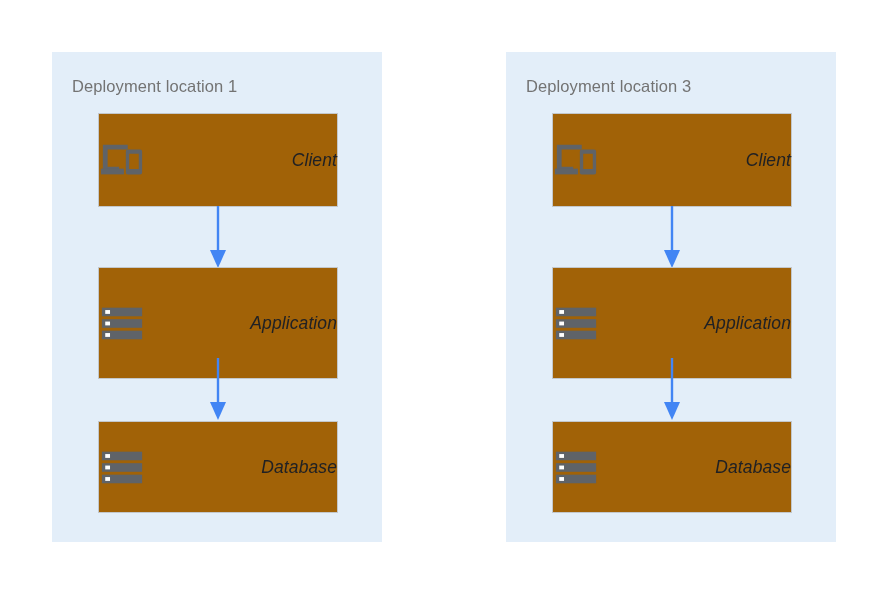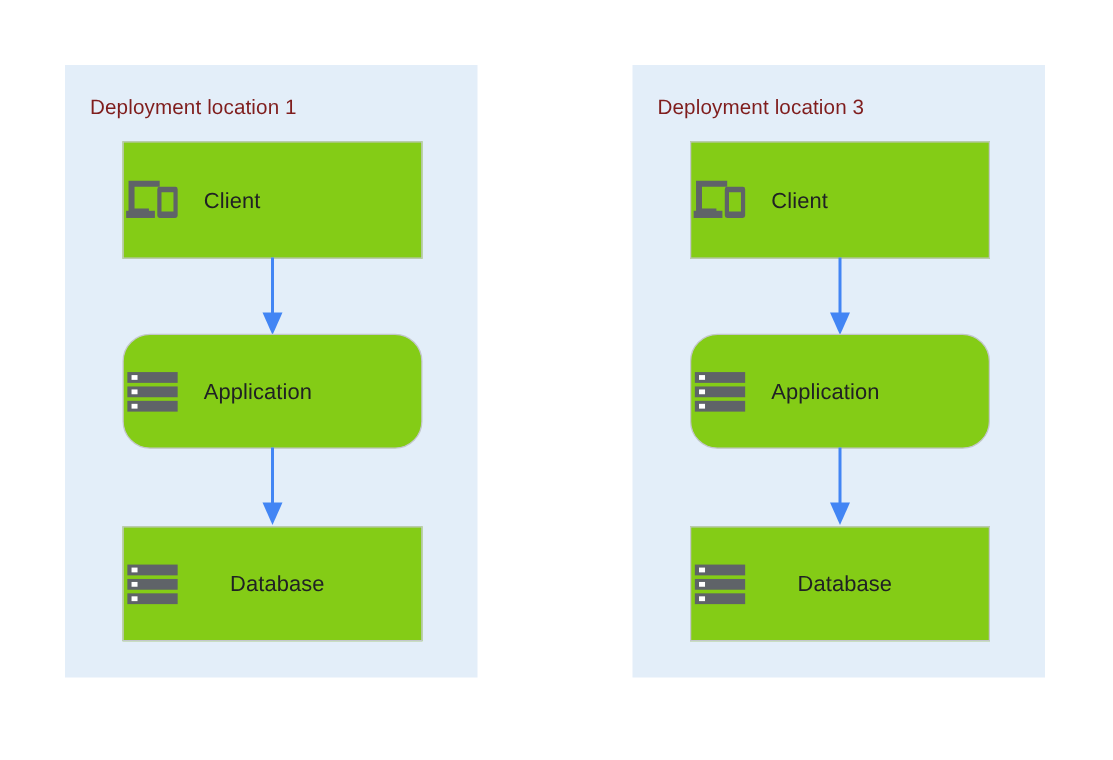--- a/index.html
+++ b/index.html
@@ -31,39 +31,40 @@
   #zone-0 { left: 52px; }
   #zone-1 { left: 506px; }
 
   .zone-title {
     position: absolute;
     top: 24px;
     left: 20px;
     font-size: 16.5px;
     line-height: 20px;
     letter-spacing: .1px;
-    color: #7f1d1d;
+    color: #737373;
     white-space: nowrap;
   }
 
   
   .node {
     position: absolute;
     left: 46px;
     width: 240px;
     box-sizing: border-box;
-    background: #84cc16;
+    background: #a16207;
     border: 1px solid #c3c7cb;
     display: flex;
     align-items: center;
-    justify-content: flex-start;
+    justify-content: space-between;
     gap: 18px;
+    font-style: italic;
   }
   .node-client { top: 61px;  height: 94px; }
-  .node-app    { top: 215px; height: 92px; border-radius: 22px; }
+  .node-app    { top: 215px; height: 112px; }
   .node-db     { top: 369px; height: 92px; gap: 39px; }
 
   .node-icon {
     flex: 0 0 auto;
     width: 46px;
     height: 40px;
     display: block;
   }
   .node-label {
     font-size: 17.5px;

